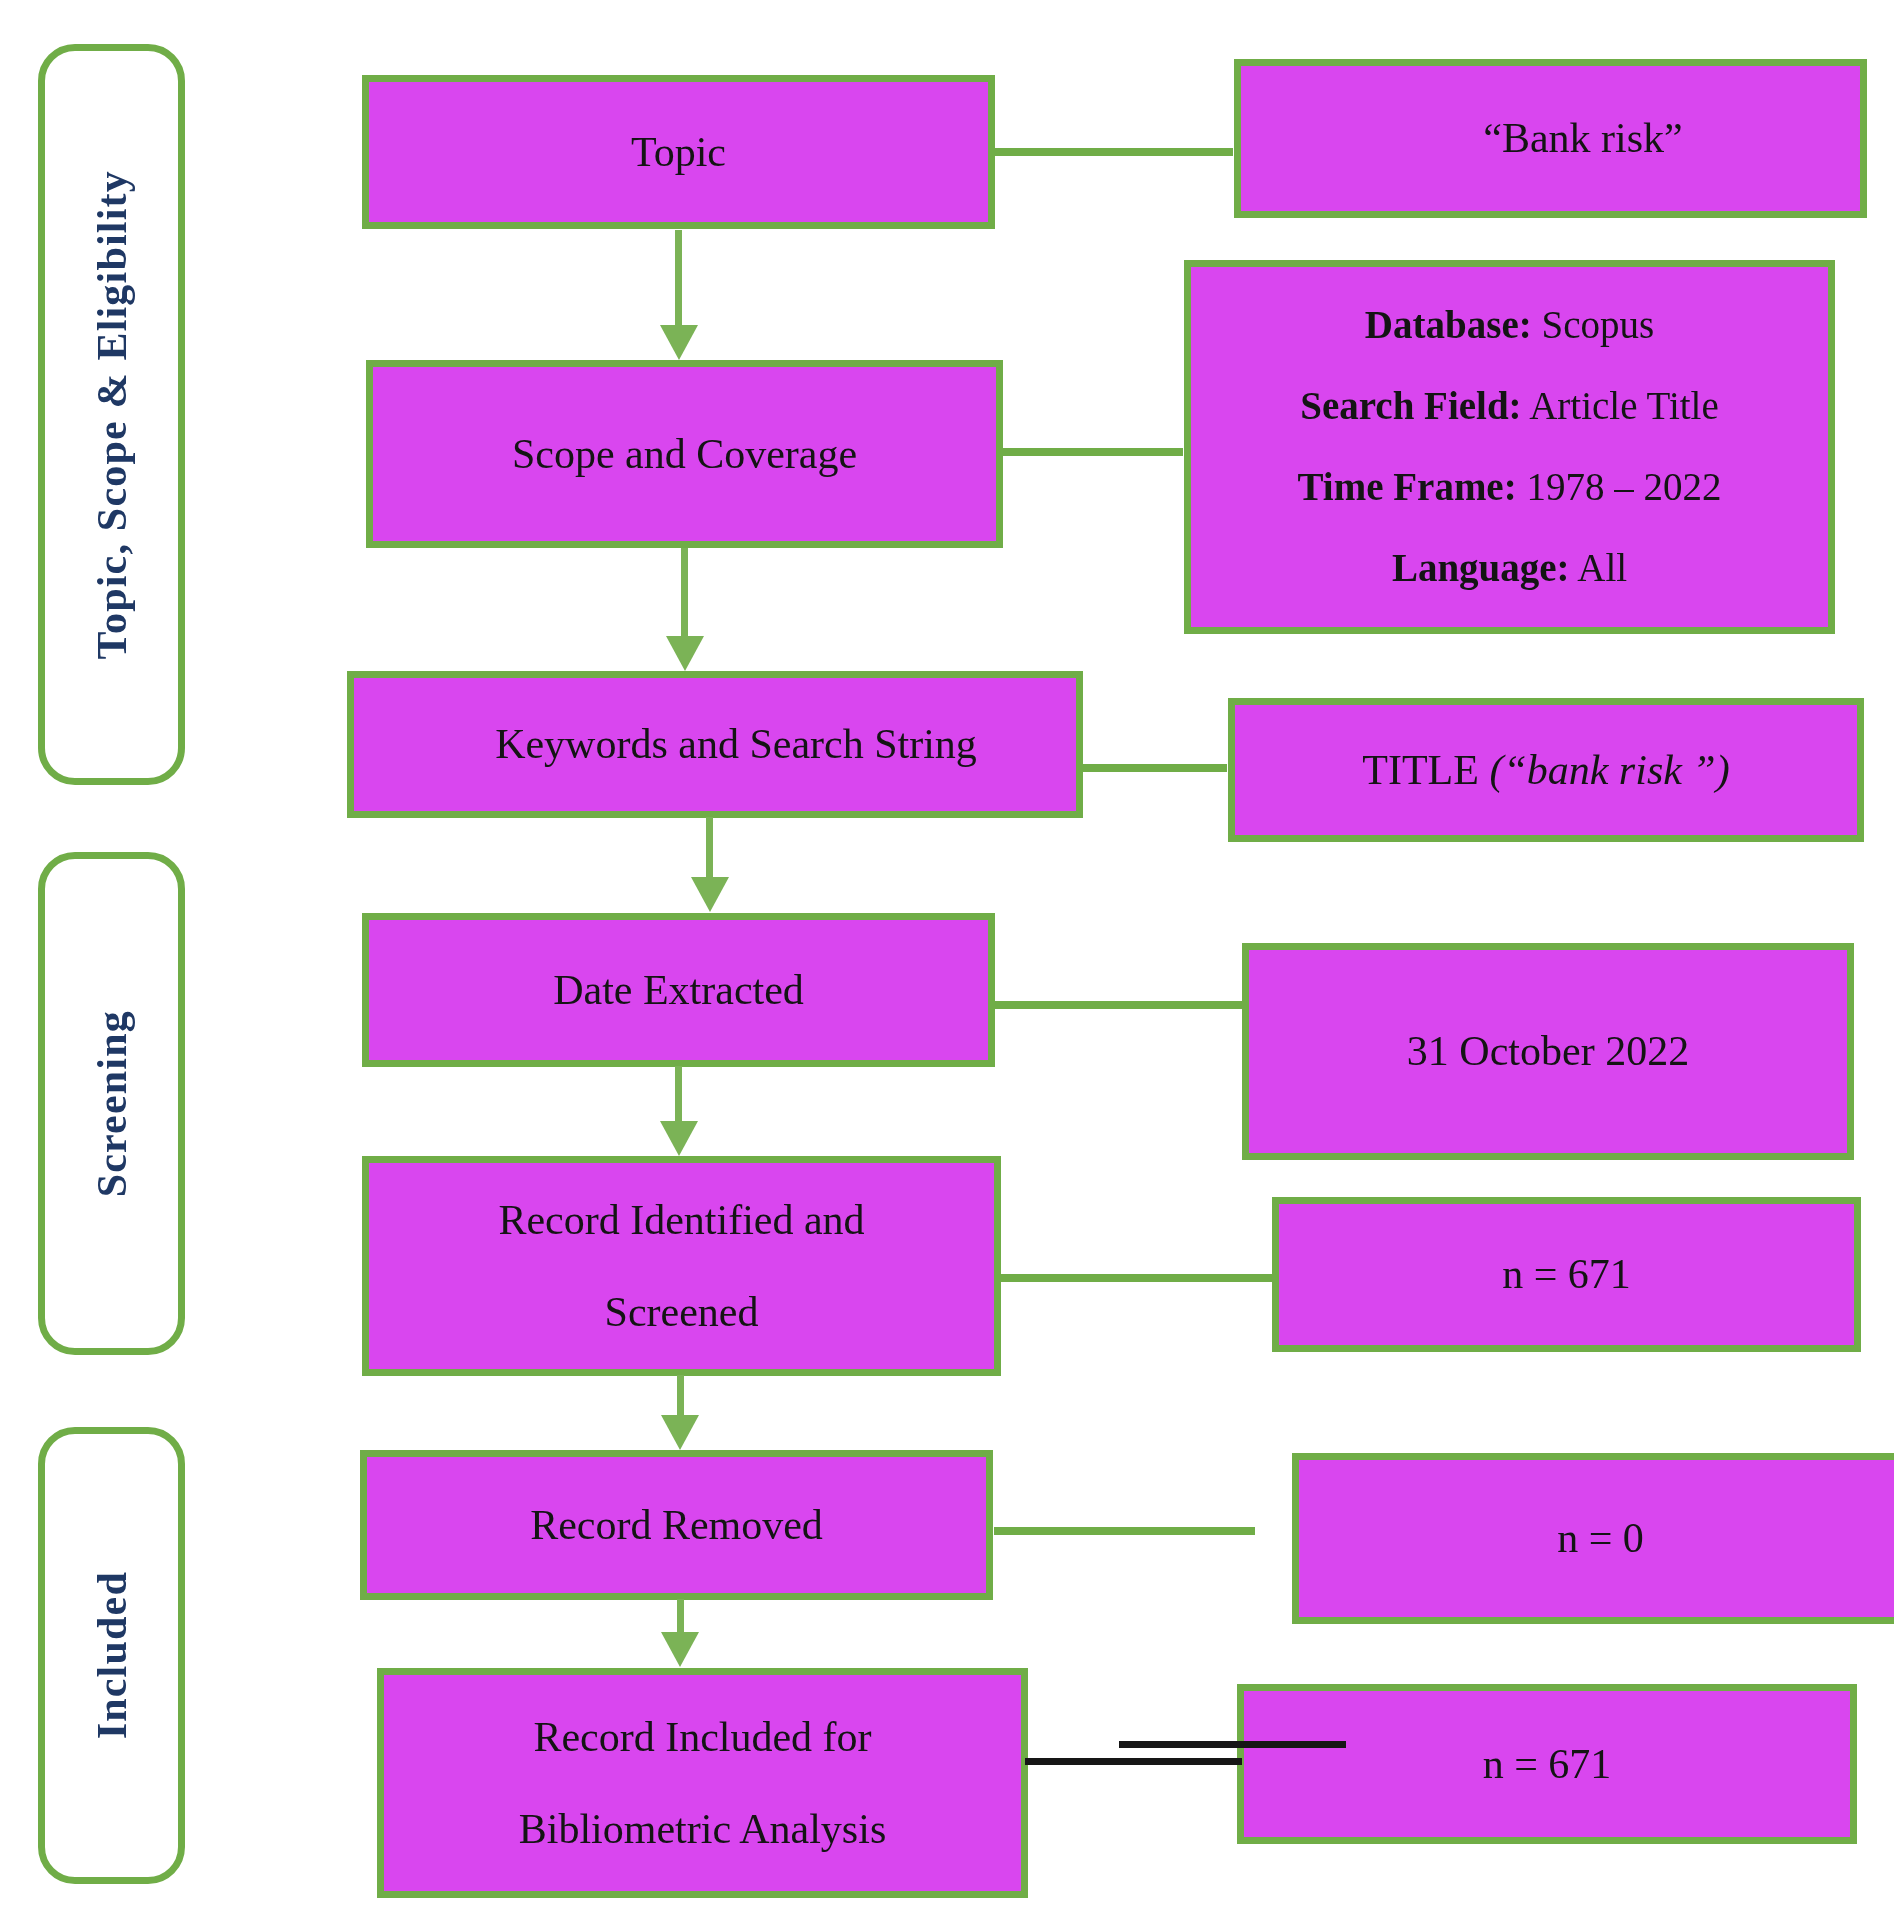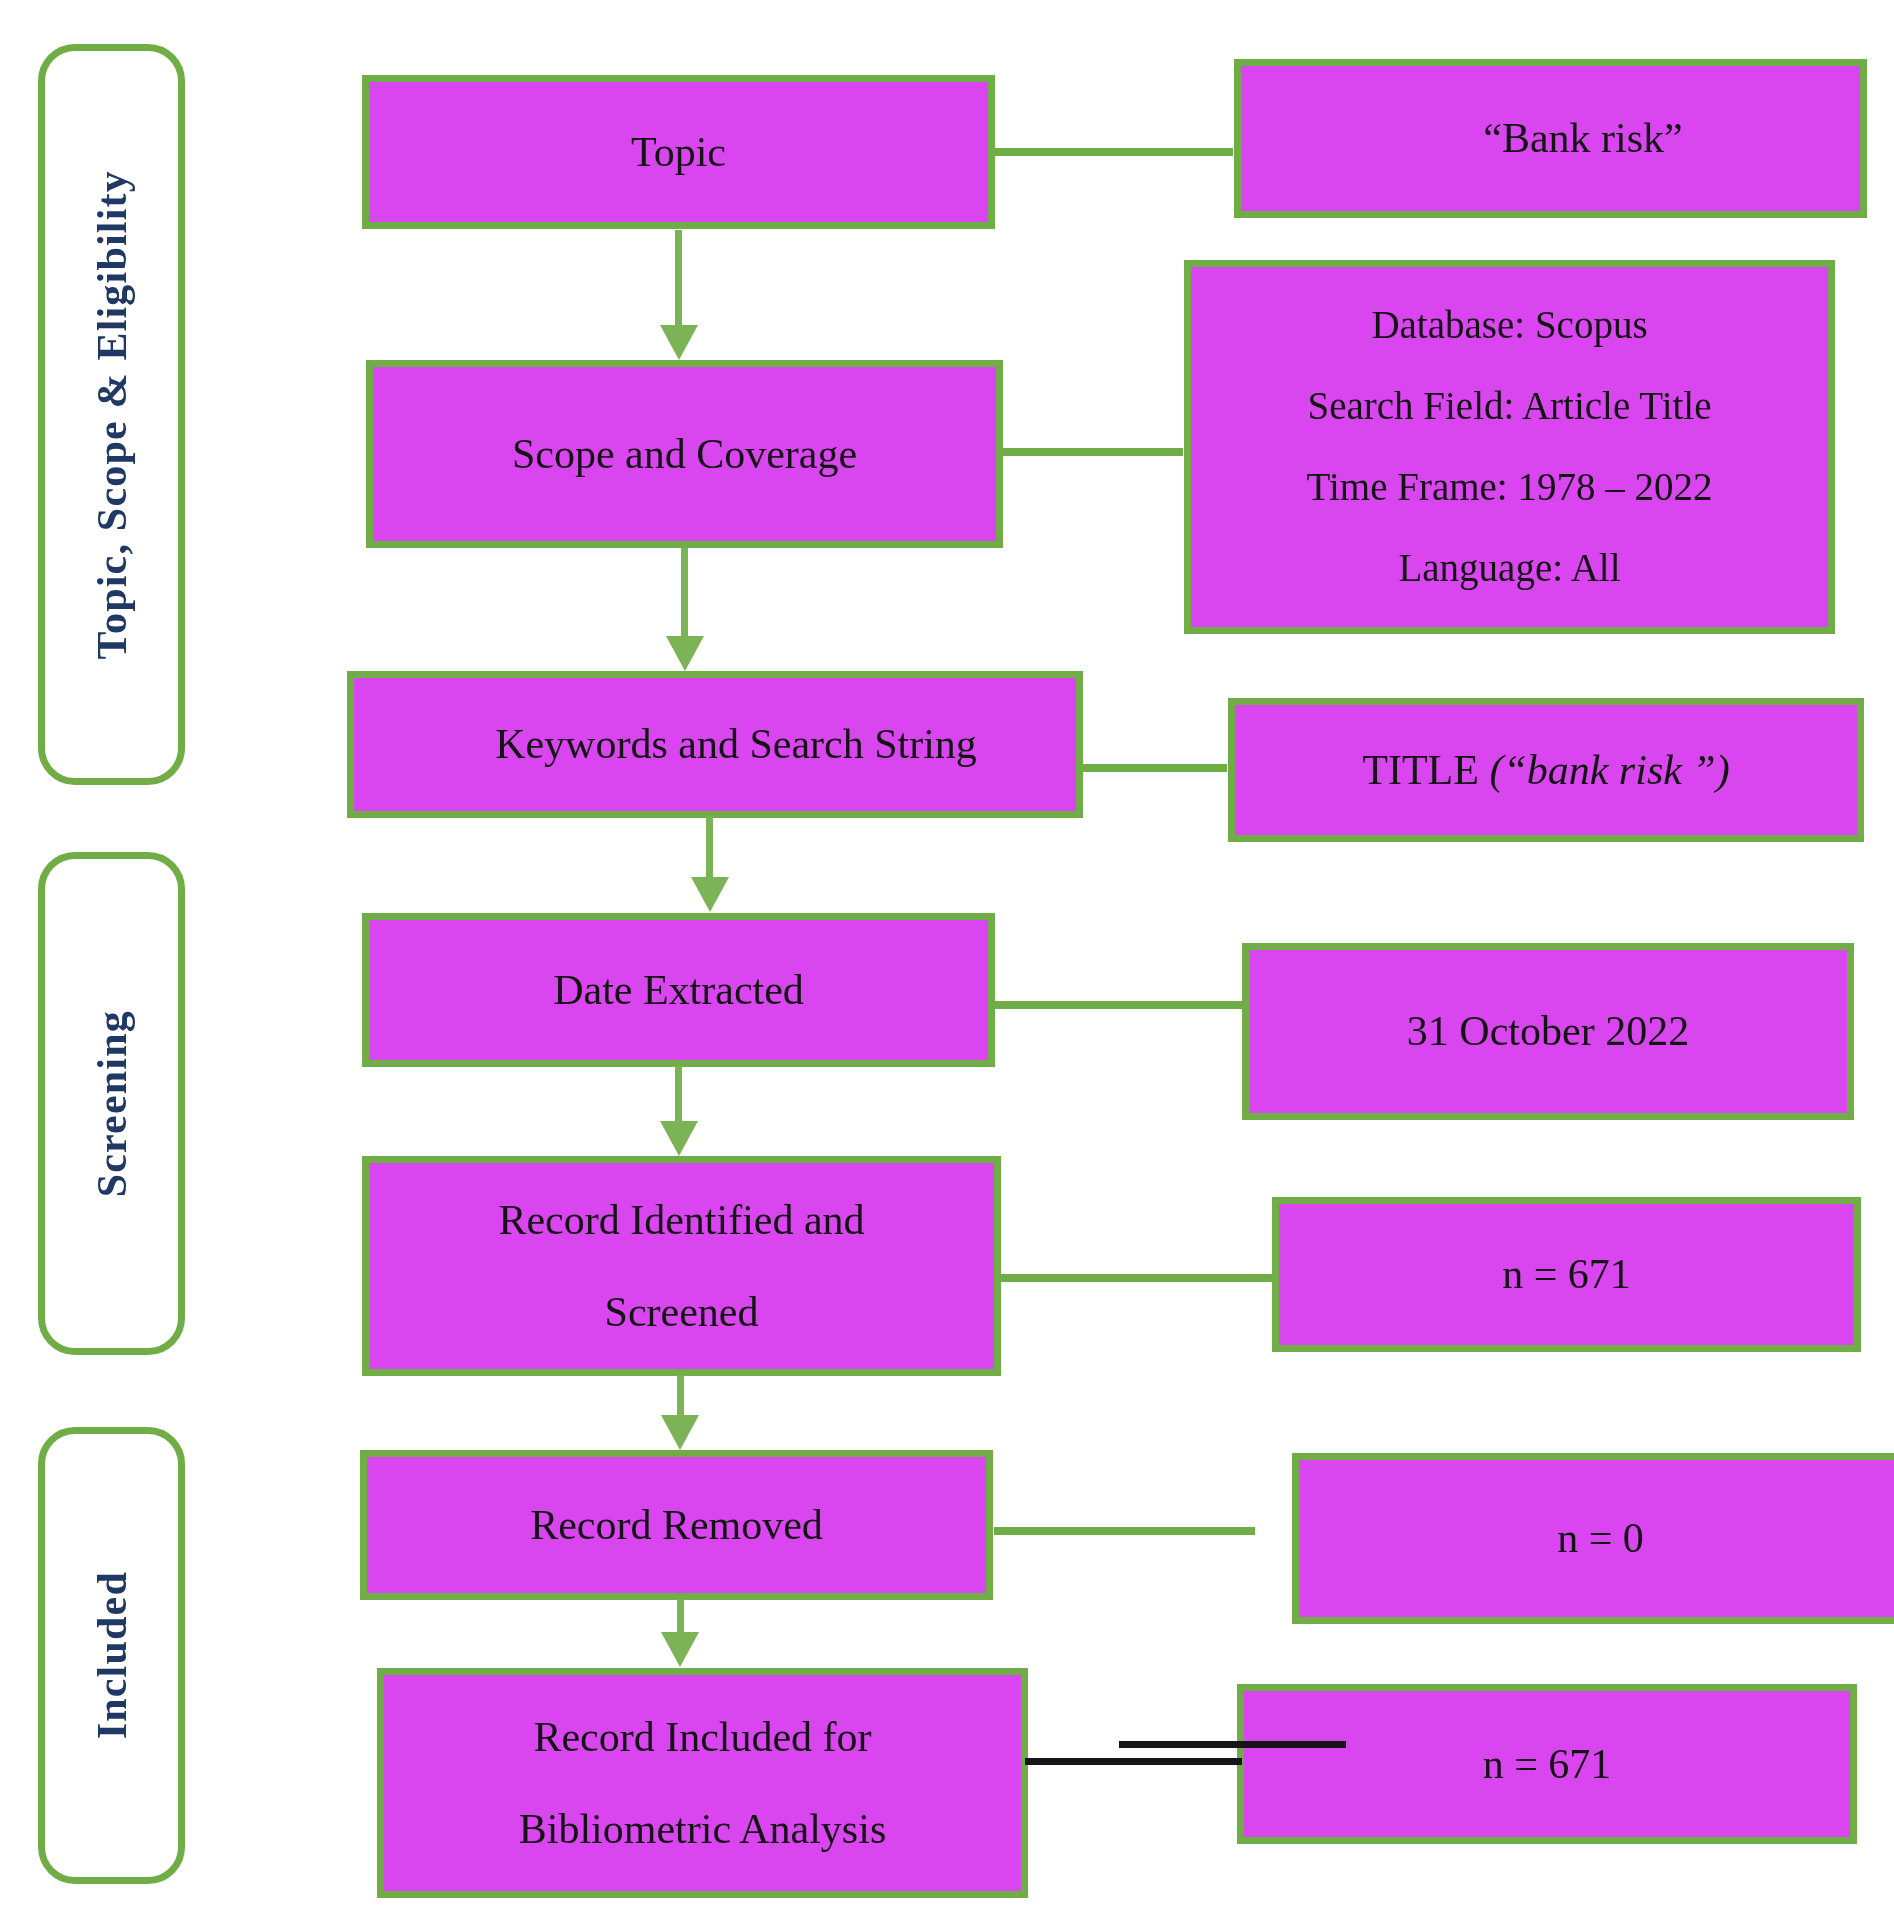--- a/index.html
+++ b/index.html
@@ -42,21 +42,21 @@
     flex-direction:column;
     align-items:center;
     justify-content:center;
     text-align:center;
     font-size:42px;
     line-height:1.2;
   }
   .fbox{row-gap:42px;}
   .rbox.left-text{align-items:center;text-align:left;padding-left:65px;}
   .details{row-gap:34px;font-size:39px;align-items:center;}
-  .dline b{font-weight:normal;margin-top:36px;}
+  .dline b{font-weight:bold;margin-top:36px;}
   .line{display:block;white-space:nowrap;}
   
   .hline{position:absolute;height:8.2px;background:#70ad47;}
   .bline{position:absolute;height:6.5px;background:#161616;}
   .vstem{position:absolute;width:7px;background:#7bb356;}
   .vhead{
     position:absolute;width:0;height:0;
     border-left:19px solid transparent;
     border-right:19px solid transparent;
     border-top:35px solid #7bb356;
@@ -126,21 +126,21 @@
       <b>Language:</b><span> All</span>
     </div>
   </div>
 
   <div class="rbox" style="left:1228px;top:698px;width:636px;height:144px;">
     <span class="line">
       <span>TITLE </span><i>(“bank risk ”)</i>
     </span>
   </div>
 
-  <div class="rbox" style="left:1242px;top:943px;width:612px;height:177px;">
+  <div class="rbox" style="left:1242px;top:943px;width:612px;height:217px;">
     <span class="line">31 October 2022</span>
   </div>
 
   <div class="rbox" style="left:1272px;top:1197px;width:589px;height:155px;">
     <span class="line">n = 671</span>
   </div>
 
   <div class="rbox" style="left:1292px;top:1453px;width:617px;height:171px;">
     <span class="line">n = 0</span>
   </div>

